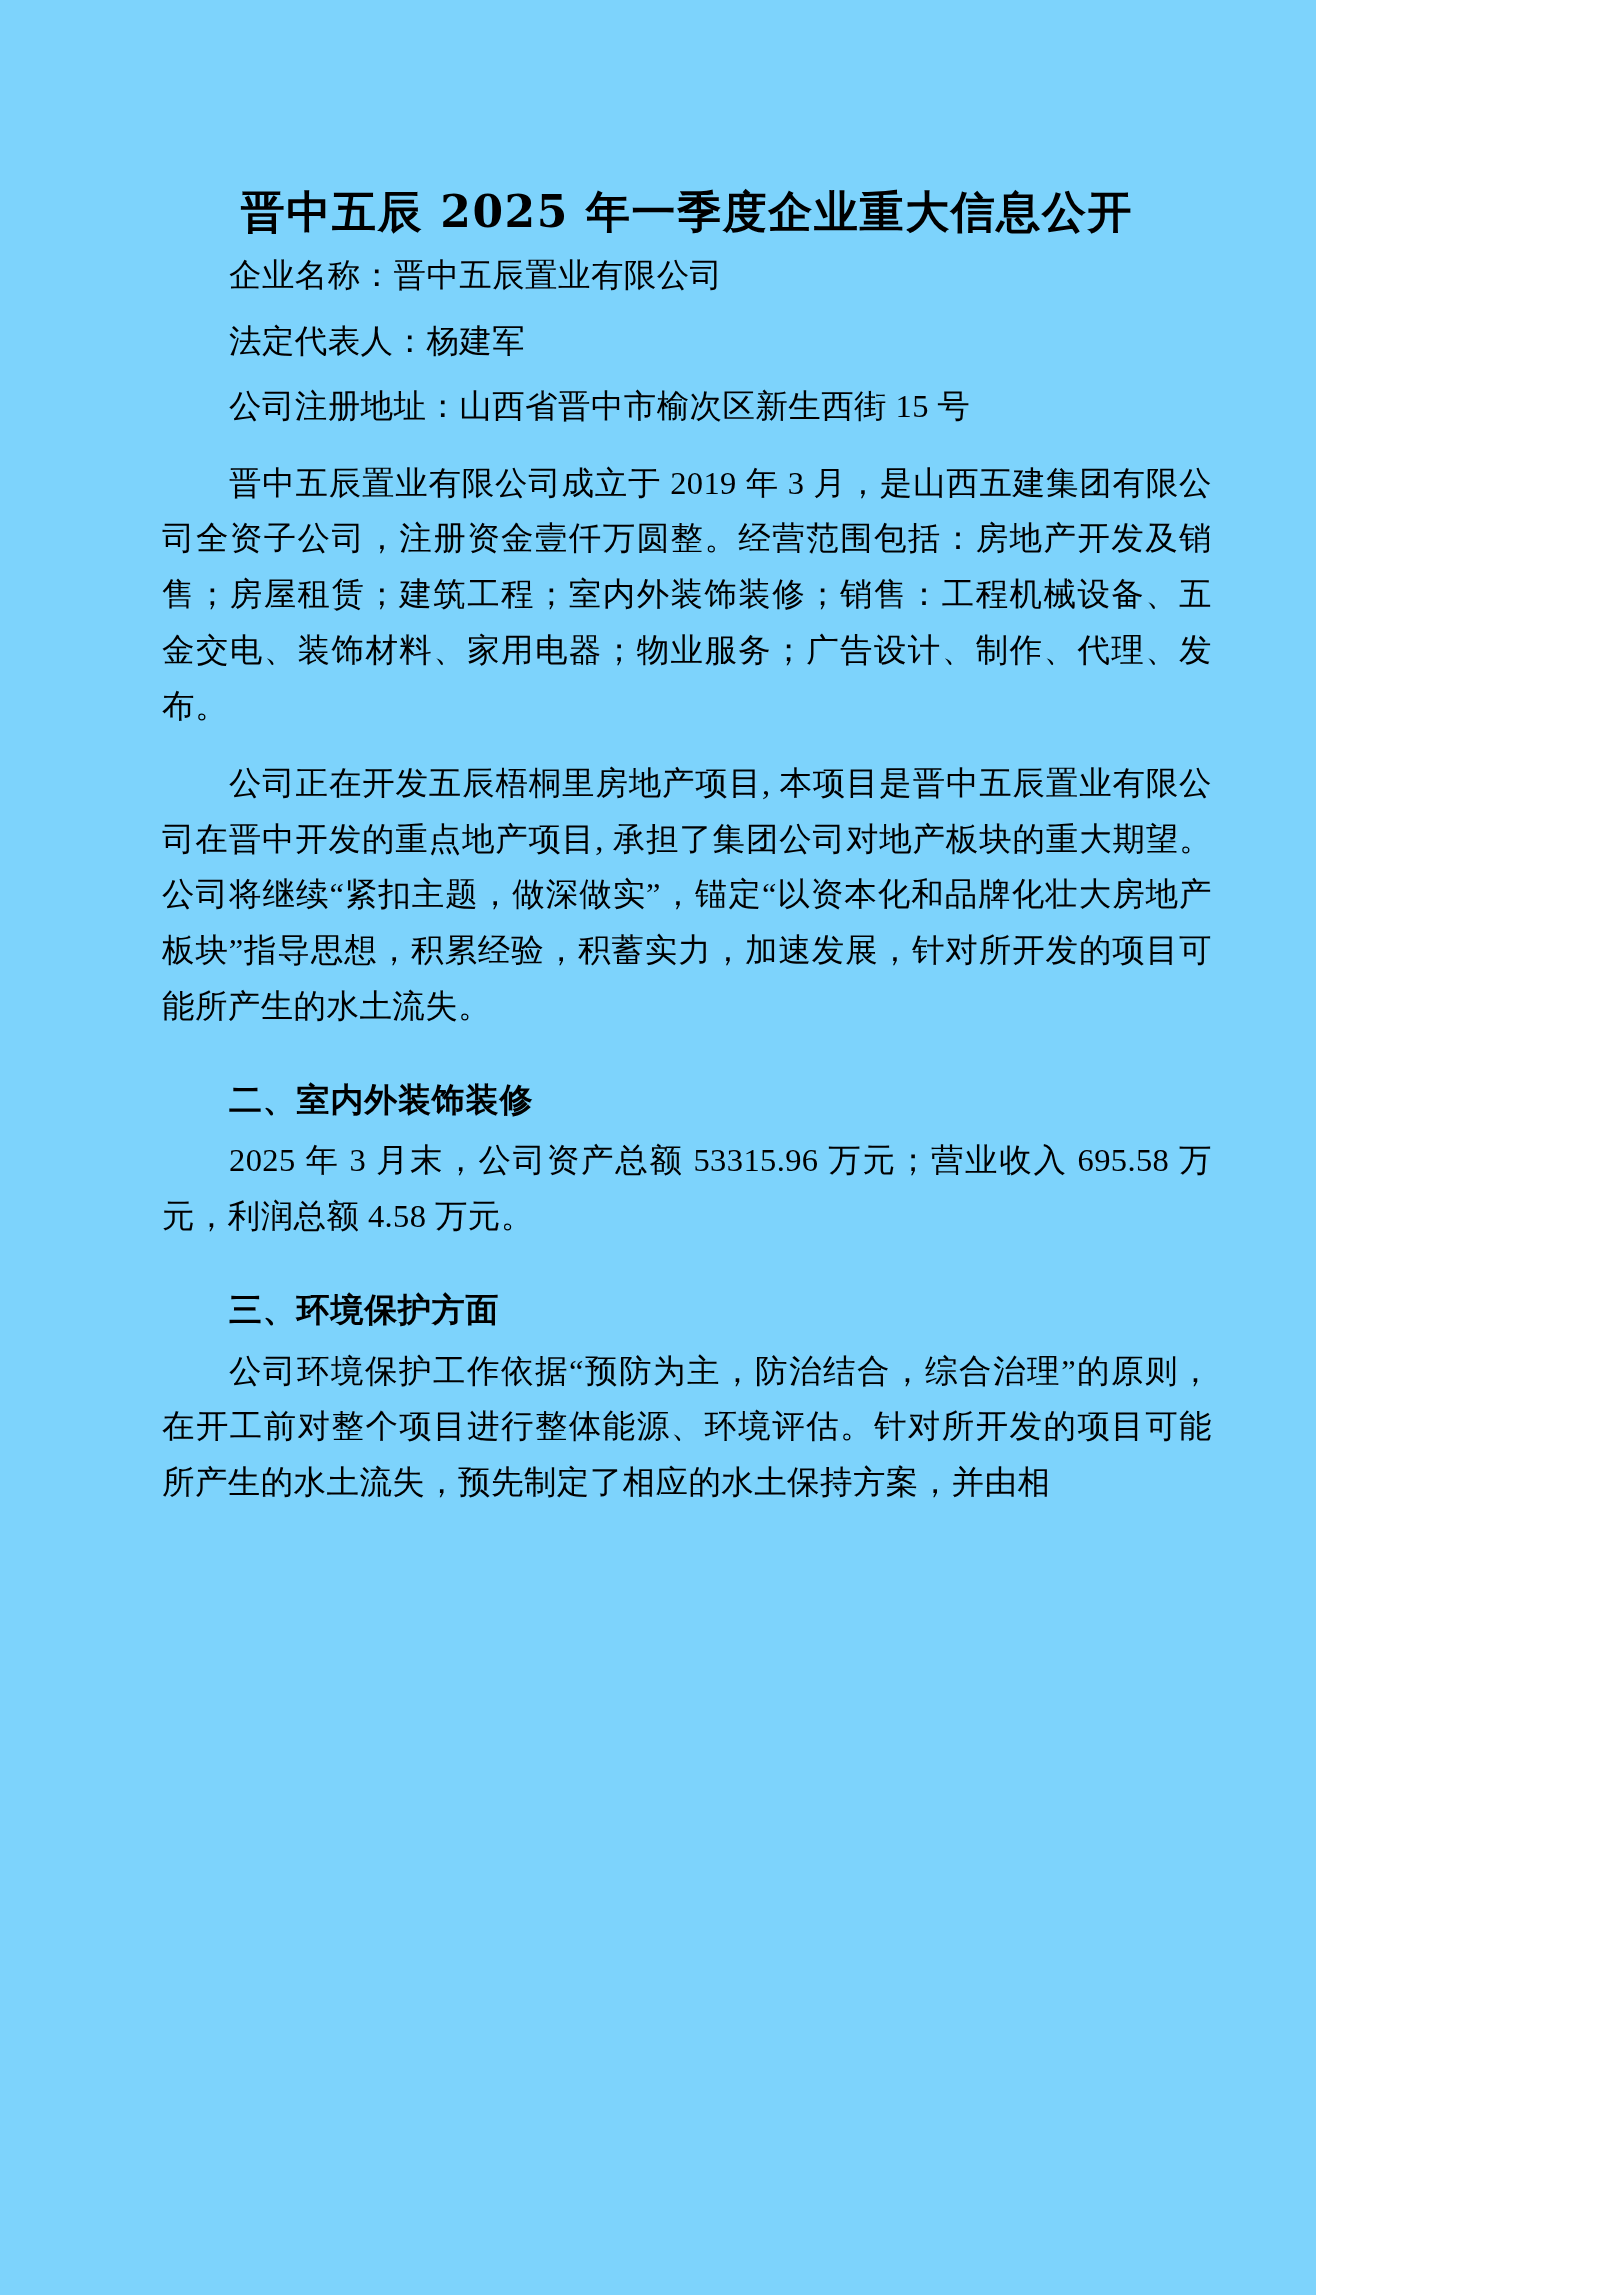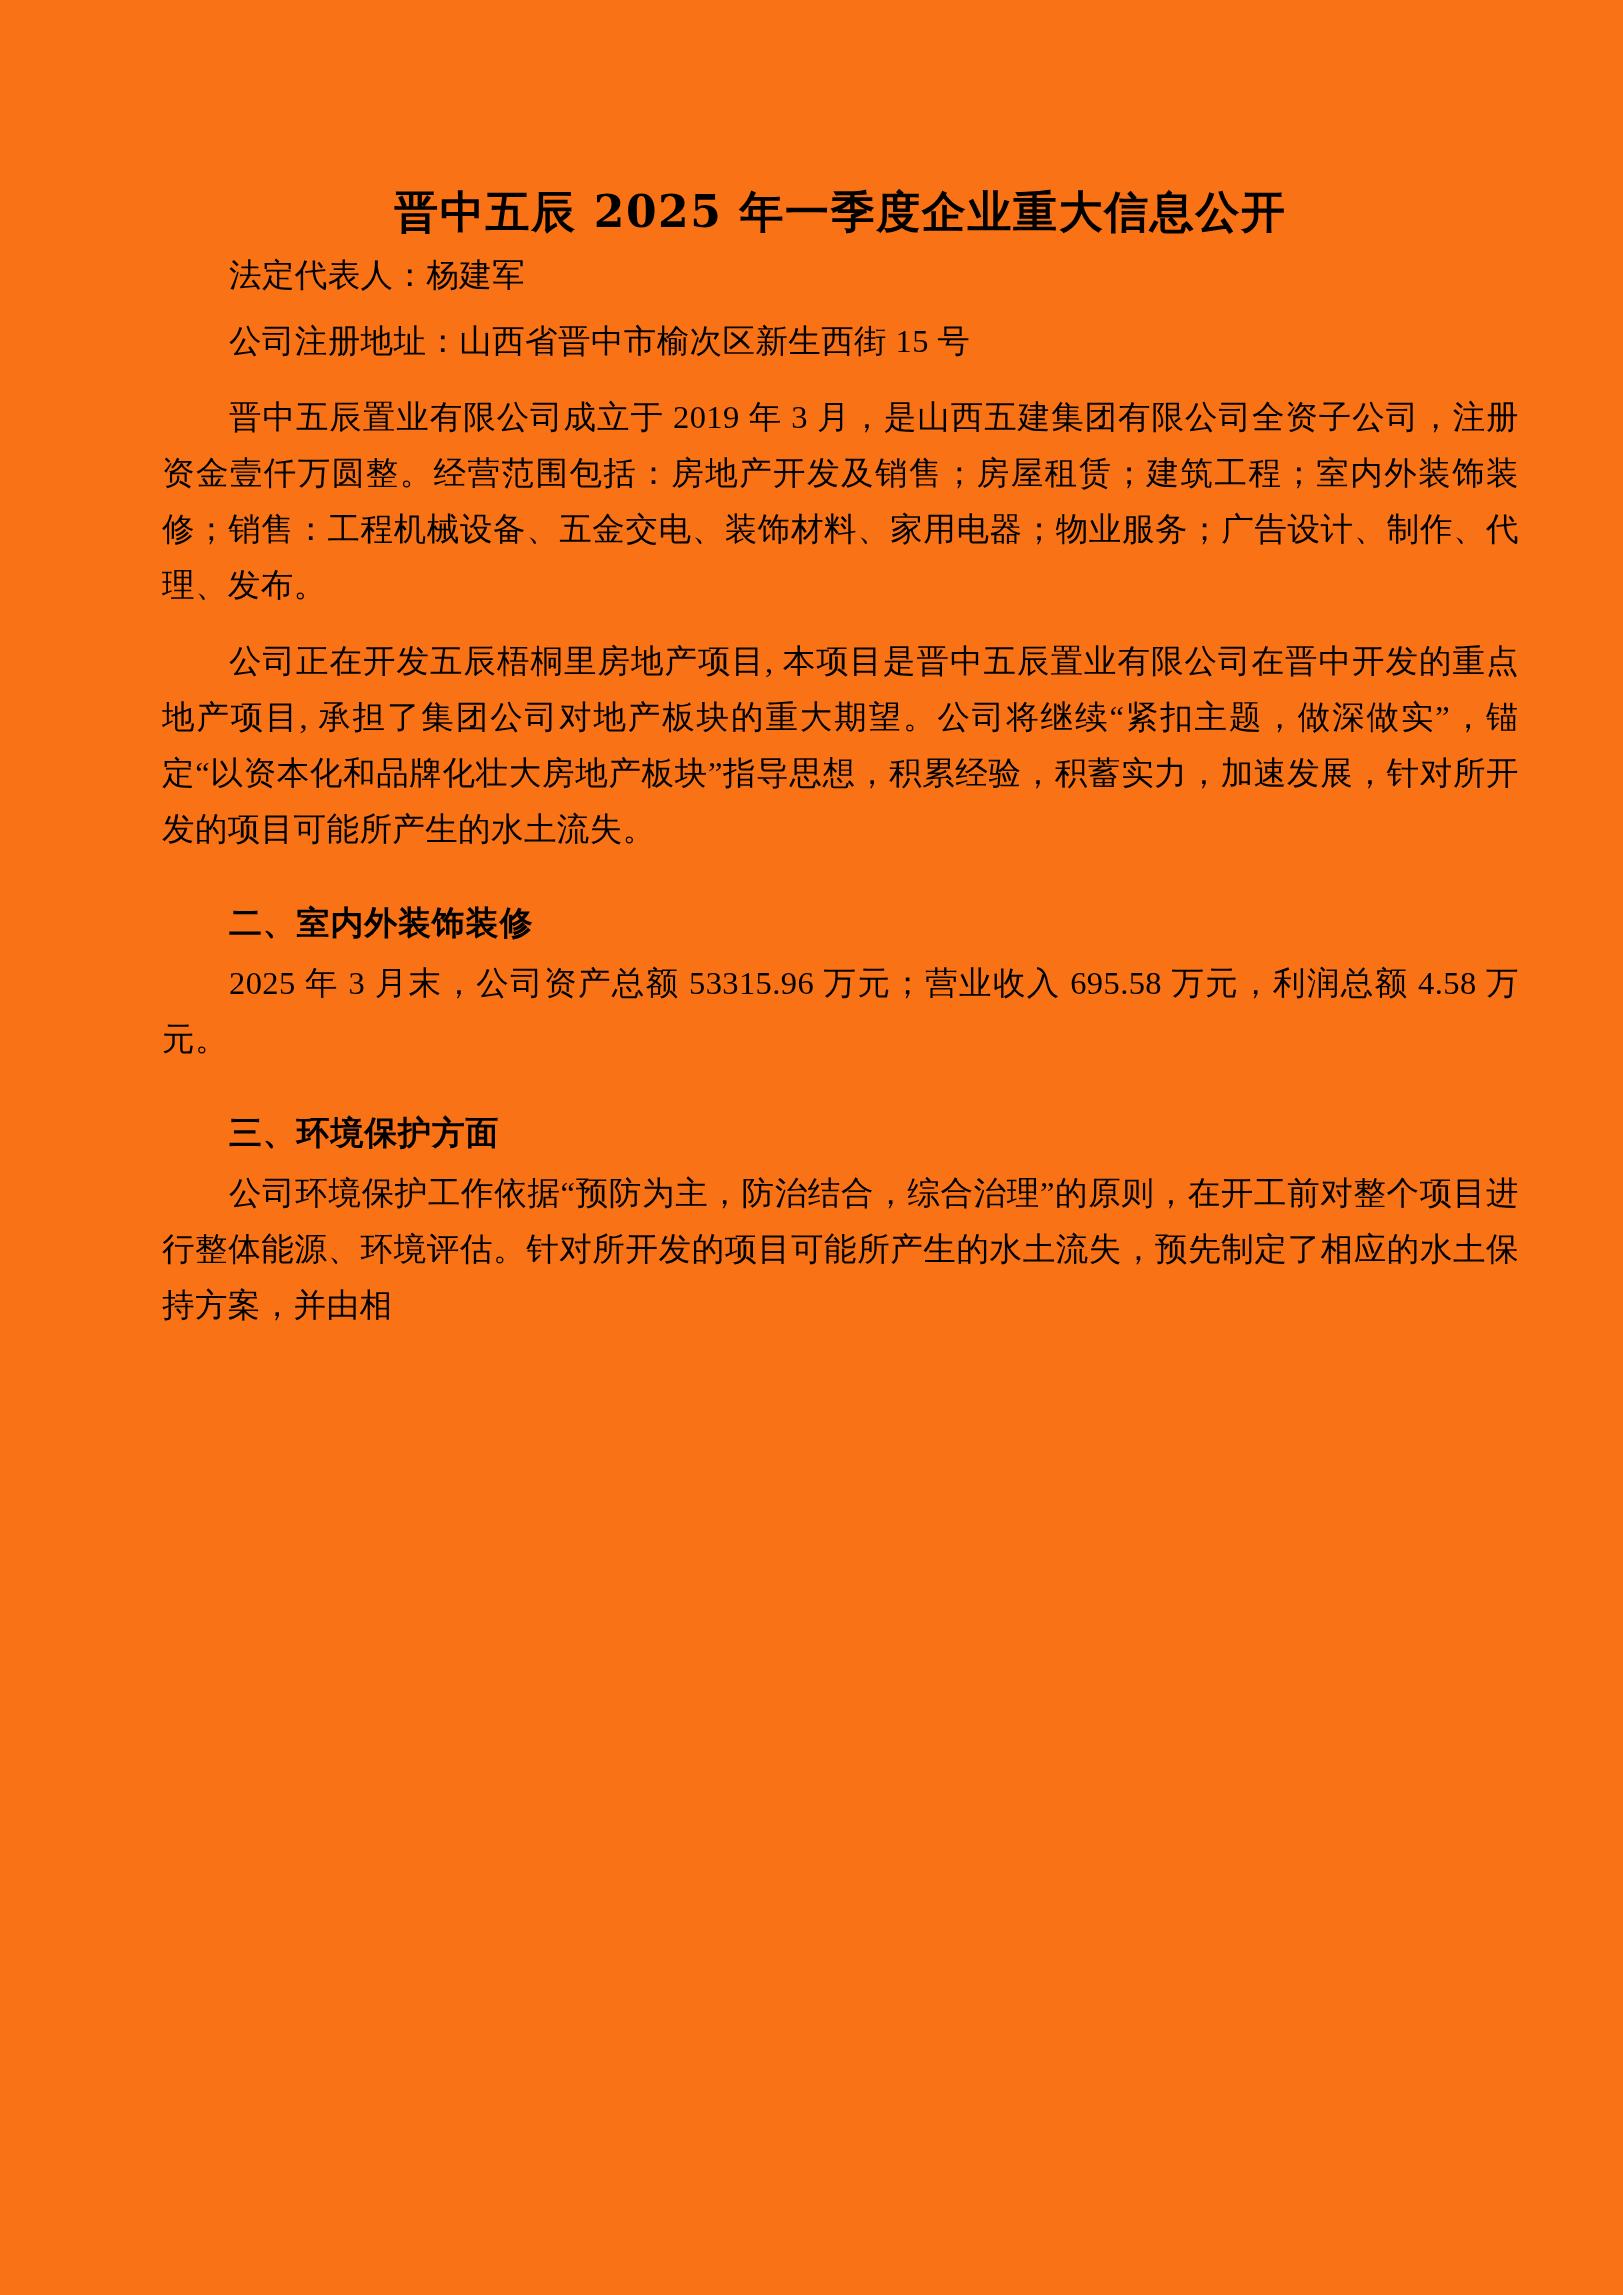--- a/index.html
+++ b/index.html
@@ -9,25 +9,25 @@
   }
   body {
     width: 1623px;
     height: 2295px;
     font-family: "Liberation Serif", "DejaVu Serif", serif;
     color: #000000;
     -webkit-font-smoothing: antialiased;
   }
   .page {
     position: relative;
-    width: 1623px;
+    width: 1316px;
     height: 2295px;
     box-sizing: border-box;
     padding: 162px 104px 0 162px;
-    background: #f97316;
+    background: #7dd3fc;
   }
   .doc-title {
     font-family: "DejaVu Serif", "Liberation Serif", serif;
     font-weight: bold;
     font-size: 44px;
     line-height: 1.2;
     text-align: center;
     letter-spacing: 1.6px;
     margin: 24px 0 0 0;
   }
@@ -58,20 +58,21 @@
   }
 </style>
 </head>
 <body>
 
 <div class="page">
 
   <h1 class="doc-title">晋中五辰 2025 年一季度企业重大信息公开</h1>
 
 
+  <p class="para tight">企业名称：晋中五辰置业有限公司</p>
 
   <p class="para tight">法定代表人：杨建军</p>
 
   <p class="para tight">公司注册地址：山西省晋中市榆次区新生西街 15 号</p>
 
   <p class="para block">晋中五辰置业有限公司成立于 2019 年 3 月，是山西五建集团有限公司全资子公司，注册资金壹仟万圆整。经营范围包括：房地产开发及销售；房屋租赁；建筑工程；室内外装饰装修；销售：工程机械设备、五金交电、装饰材料、家用电器；物业服务；广告设计、制作、代理、发布。</p>
 
   <p class="para block">公司正在开发五辰梧桐里房地产项目, 本项目是晋中五辰置业有限公司在晋中开发的重点地产项目, 承担了集团公司对地产板块的重大期望。公司将继续“紧扣主题，做深做实”，锚定“以资本化和品牌化壮大房地产板块”指导思想，积累经验，积蓄实力，加速发展，针对所开发的项目可能所产生的水土流失。</p>
 
   <h2 class="section-heading">二、室内外装饰装修</h2>

